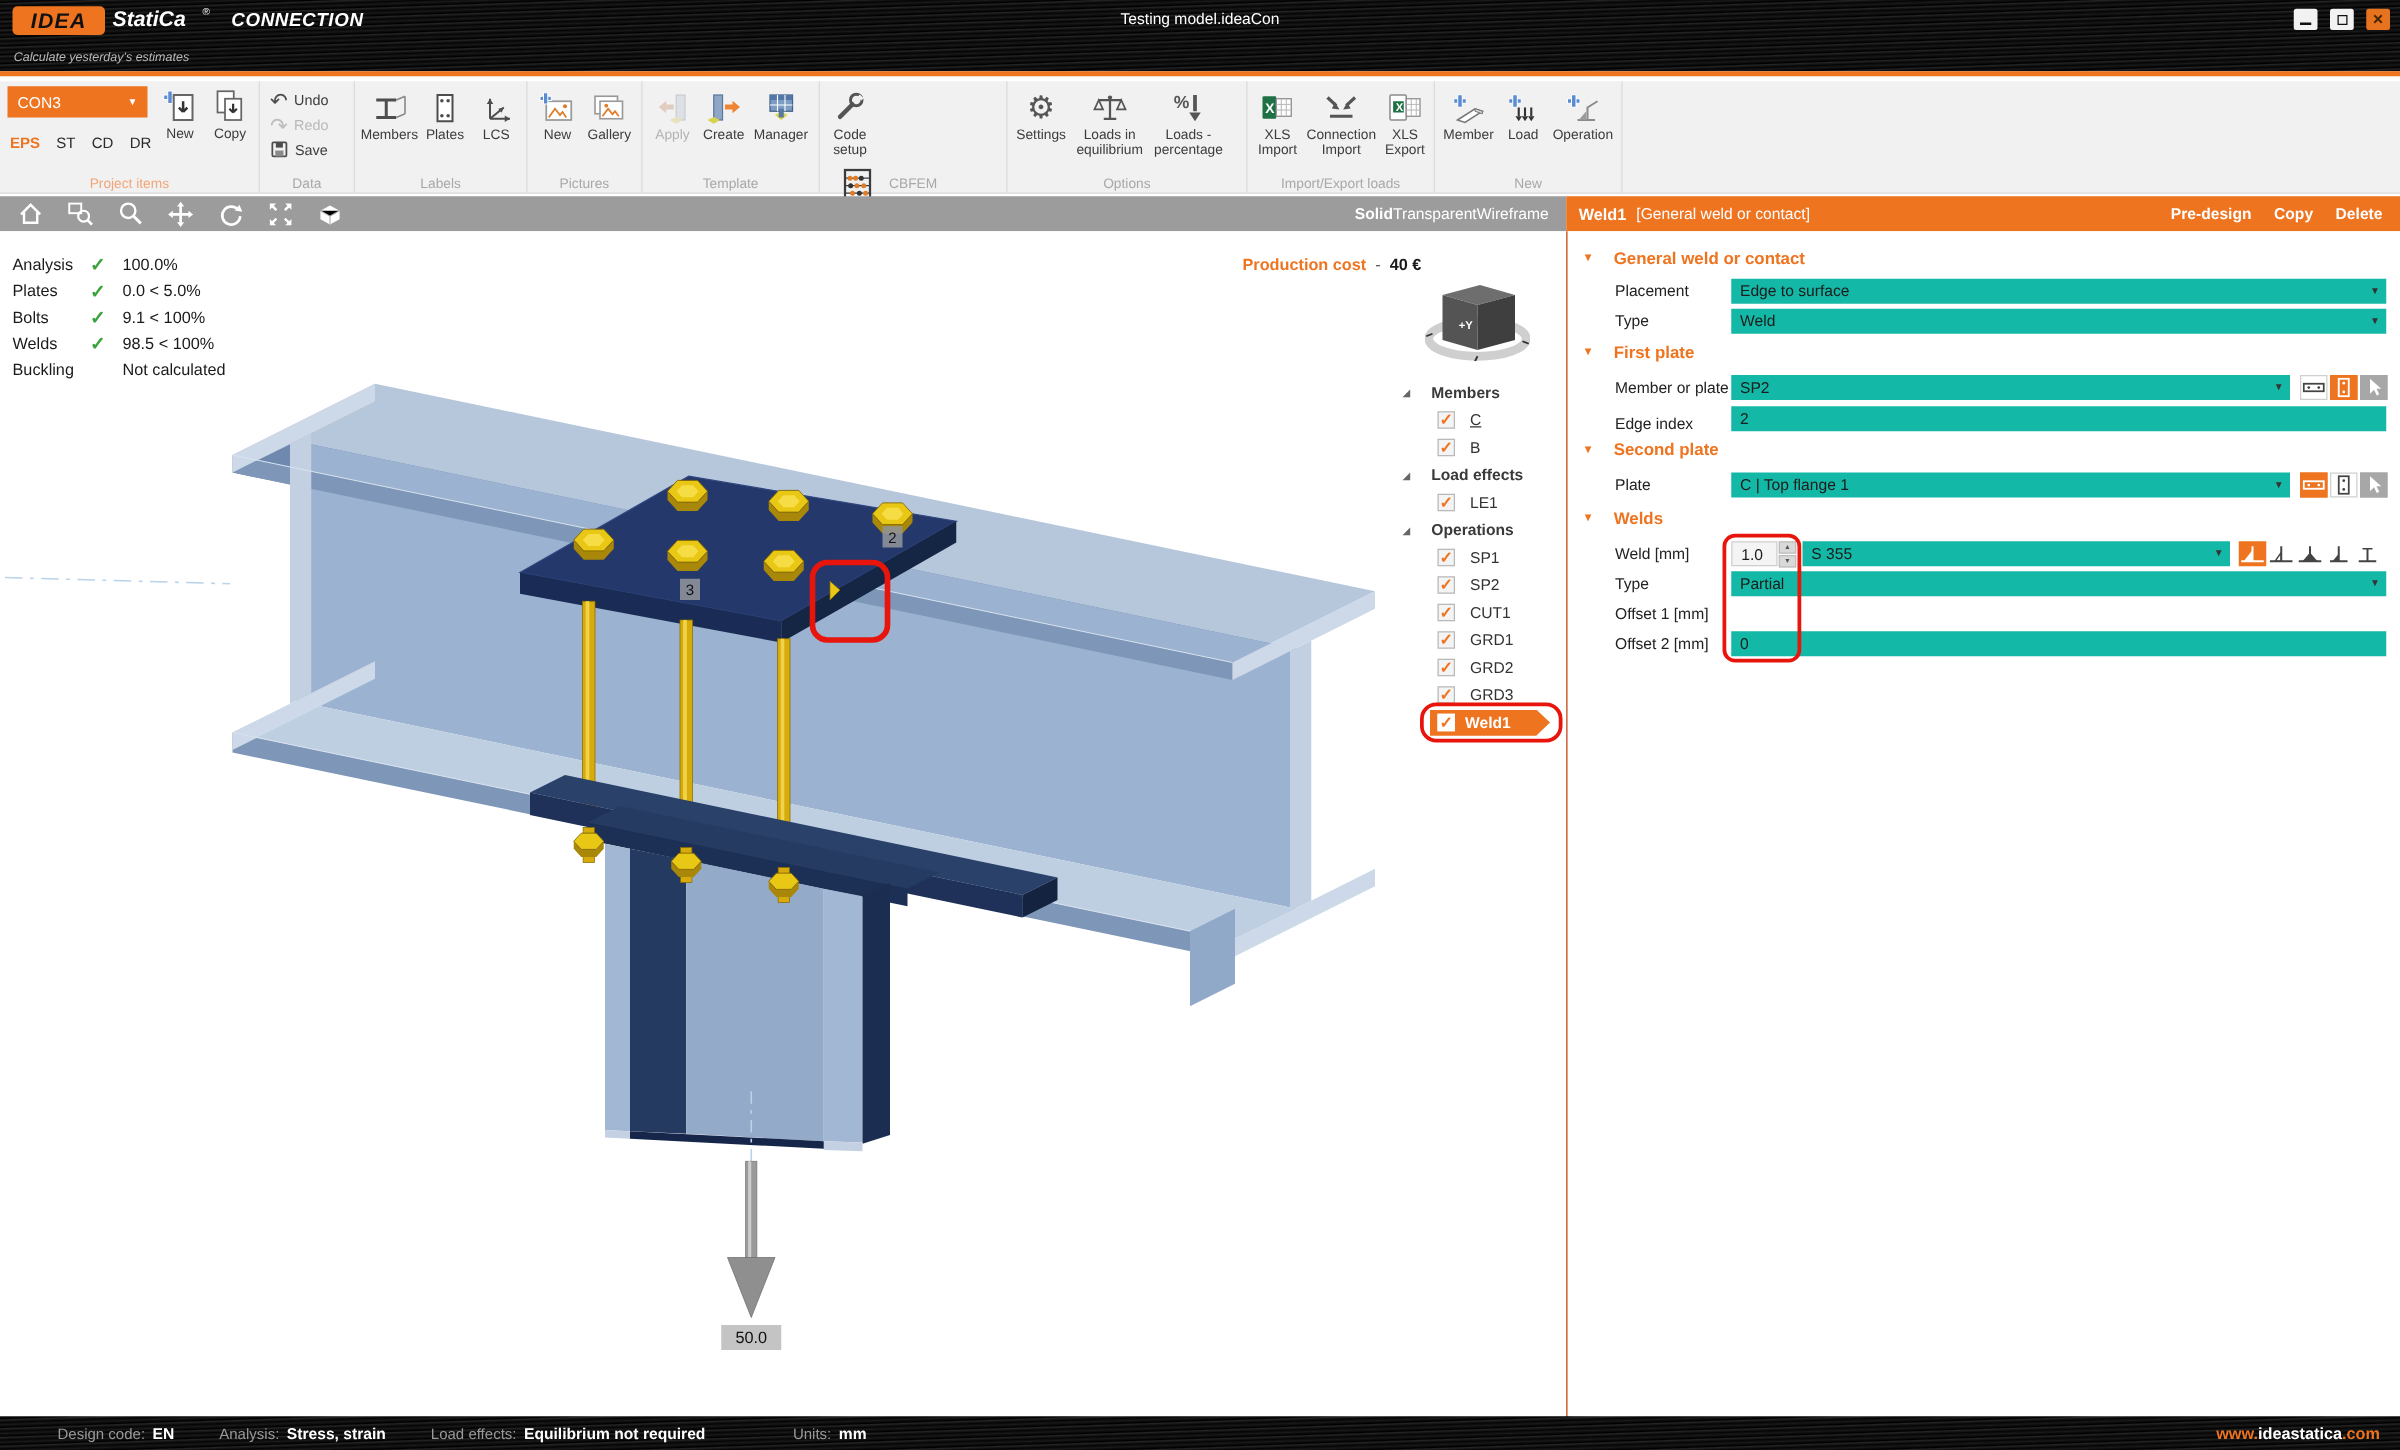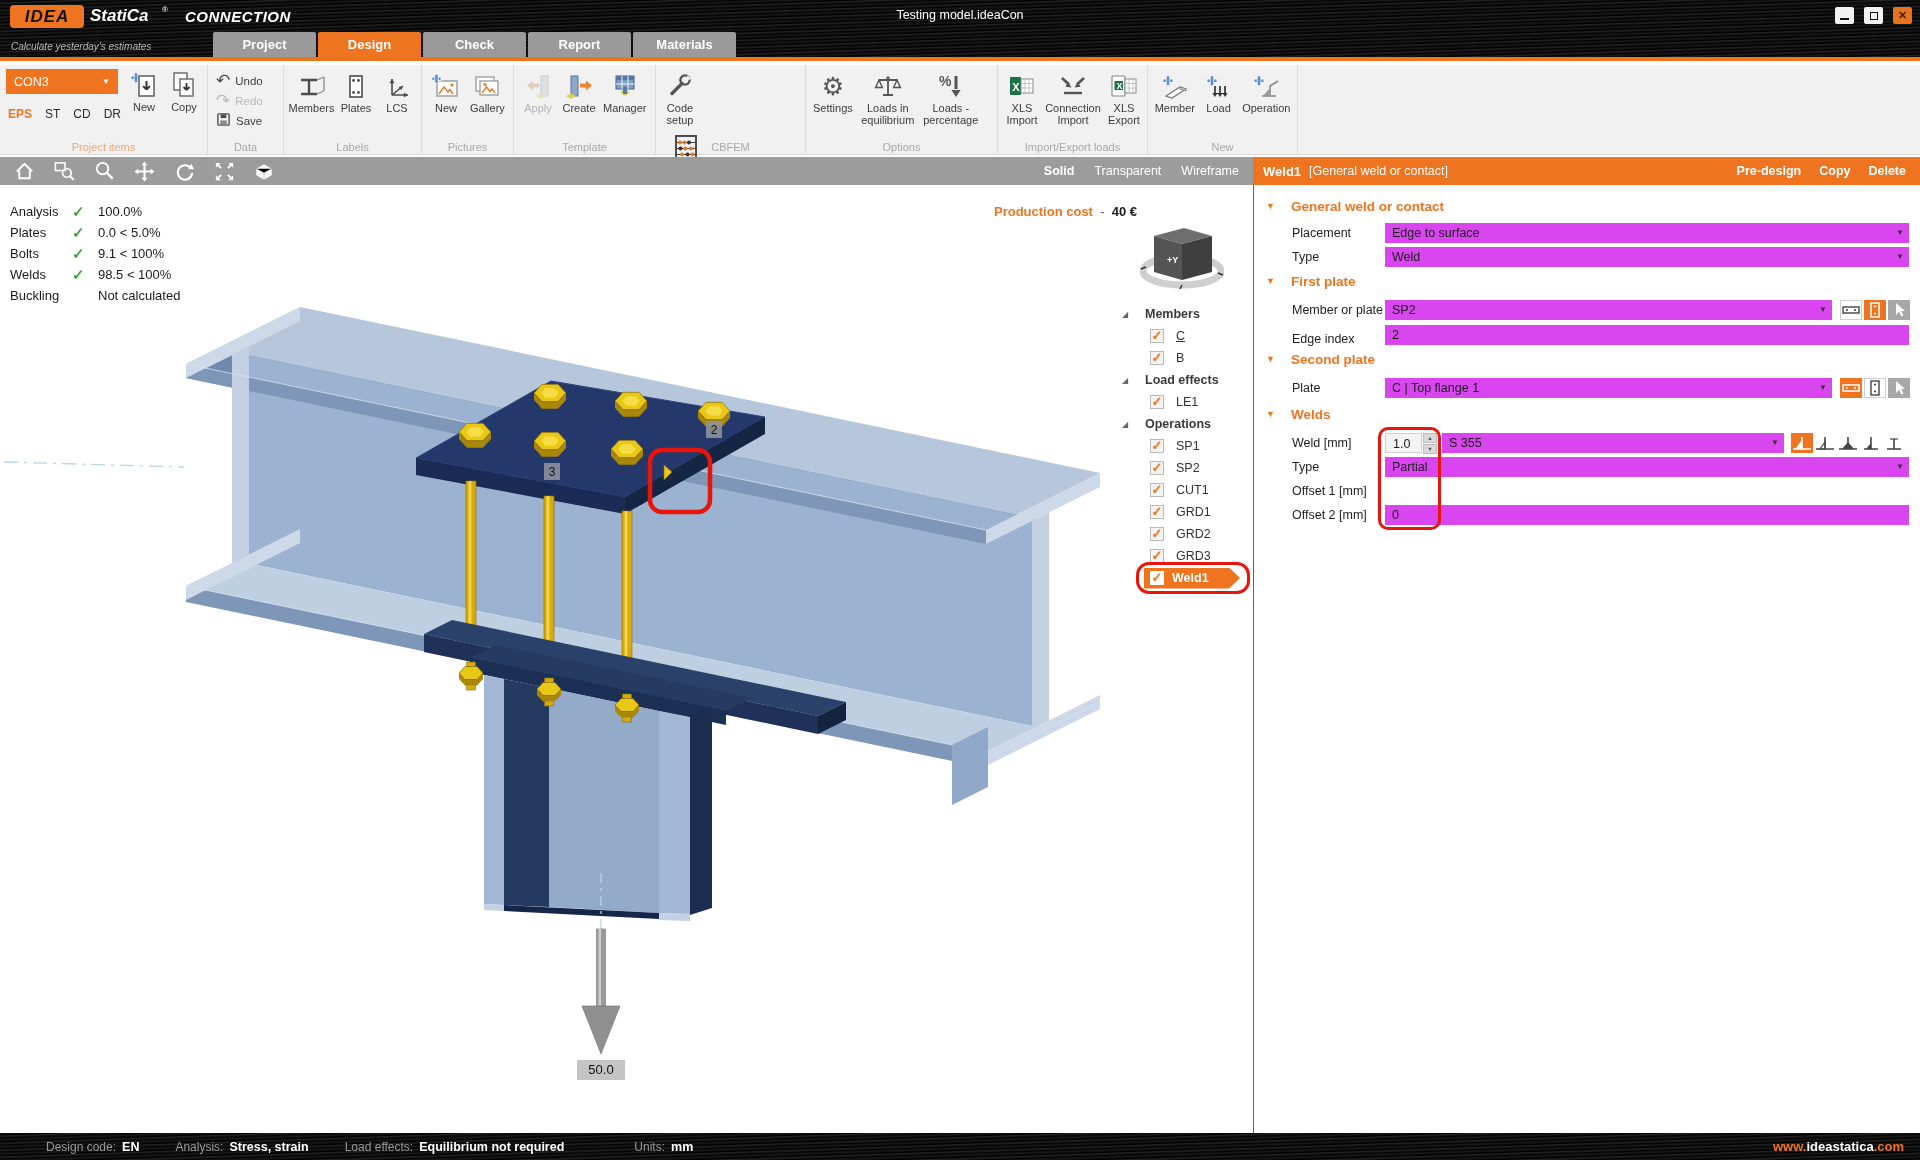--- a/index.html
+++ b/index.html
@@ -51,21 +51,21 @@
                 font-size:12.5px; display:flex; align-items:center; padding:0 8px; }
   .con-select .caret { margin-left:auto; font-size:8px; }
   .modes { position:absolute; left:8px; top:42px; display:flex; gap:13px; font-size:12px; color:#2b2b2b; }
   .modes .on { color:#ee7420; font-weight:bold; }
   .pi-btns { position:absolute; left:124px; top:2px; display:flex; }
 
   
   .vtoolbar { position:absolute; left:0; top:157px; width:1253px; height:28px; background:#9c9c9c;
               display:flex; align-items:center; padding-left:12px; gap:16px; }
   .vicon { width:24px; height:24px; display:flex; align-items:center; justify-content:center; }
-  .vmodes { margin-left:auto; display:flex; gap:20px; padding-right:14px; color:#fff; font-size:12.5px; }
+  .vmodes { margin-left:auto; display:flex; padding-right:14px; color:#fff; font-size:12.5px; }
   .vmodes .on { font-weight:bold; }
   .phead { position:absolute; left:1253px; top:157px; right:0; height:28px; background:#ee7420; color:#fff;
            display:flex; align-items:center; padding:0 14px 0 10px; font-size:12.5px; }
   .phead .t { font-weight:bold; margin-right:8px; font-size:13px; }
   .phead .acts { margin-left:auto; display:flex; gap:18px; font-weight:bold; }
 
   
   .viewport { position:absolute; left:0; top:185px; width:1253px; height:948px; background:#fff; }
   .analysis { position:absolute; left:10px; top:16px; display:grid; grid-template-columns:62px 26px auto;
               grid-auto-rows:21px; font-size:13px; color:#1a1a1a; align-items:center; }
@@ -88,21 +88,21 @@
              display:flex; align-items:center; }
   .weldtag .tcheck { left:6px; background:#fff; border-color:#fff; }
   .weldtag .wl { margin-left:28px; font-size:12.5px; }
   .ann { position:absolute; border:3.5px solid #e8150d; border-radius:13px; pointer-events:none; }
 
   
   .rpanel { position:absolute; left:1253px; top:185px; right:0; height:996px; background:#fff; border-left:1px solid #c2410c; }
   .sec-h { position:absolute; left:12px; font-size:13.5px; font-weight:bold; color:#ee7420; }
   .sec-h .tri { font-size:9px; margin-right:16px; vertical-align:2px; }
   .plabel { position:absolute; left:38px; font-size:12.5px; color:#222; line-height:20px; }
-  .pfield { position:absolute; height:20px; background:#d946ef; font-size:12.5px; color:#1c1c1c;
+  .pfield { position:absolute; height:20px; background:#14b8a6; font-size:12.5px; color:#1c1c1c;
             line-height:20px; padding-left:7px; }
   .pfield .caret { position:absolute; right:5px; top:0; font-size:8px; color:#333; }
   .spin { position:absolute; width:14px; height:20px; display:flex; flex-direction:column; gap:1px; }
   .spin div { flex:1; background:#d9d9d9; border:1px solid #bdbdbd; font-size:5.5px; color:#555; text-align:center; line-height:8px; }
   .icbtn { position:absolute; width:22px; height:20px; background:#fff; border:1px solid #cfcfcf;
            display:flex; align-items:center; justify-content:center; }
   .icbtn.sel { background:#ee7420; border-color:#ee7420; }
   .icbtn.gray { background:#a7a7a7; border-color:#a7a7a7; }
   .wicon { position:absolute; width:22px; height:20px; display:flex; align-items:center; justify-content:center; }
   .wicon.sel { background:#ee7420; }
@@ -128,27 +128,20 @@
     <div class="tagline">Calculate yesterday's estimates</div>
     <div class="wtitle">Testing model.ideaCon</div>
     <div class="winbtns">
       <div class="wbtn">
           <div class="bar"></div>
         </div>
       <div class="wbtn">
           <div class="sq"></div>
         </div>
       <div class="wbtn close">✕</div>
-    </div>
-    <div class="tabs">
-      <div class="tab">Project</div>
-      <div class="tab on">Design</div>
-      <div class="tab">Check</div>
-      <div class="tab">Report</div>
-      <div class="tab">Materials</div>
     </div>
   </div>
 
   <div class="ribbon">
 
     <div class="rgroup pi">
       <div class="con-select">
         <span>CON3</span>
         <span class="caret">▼</span>
       </div>

